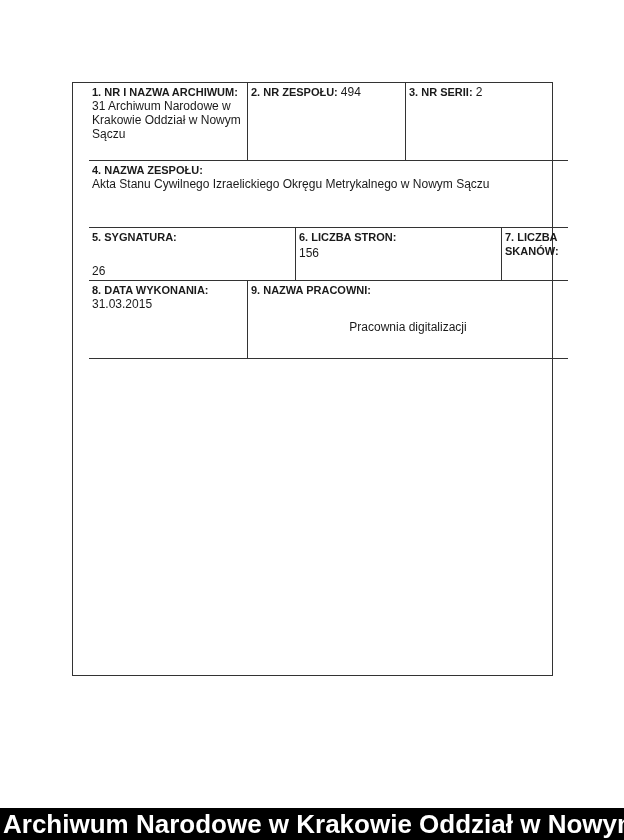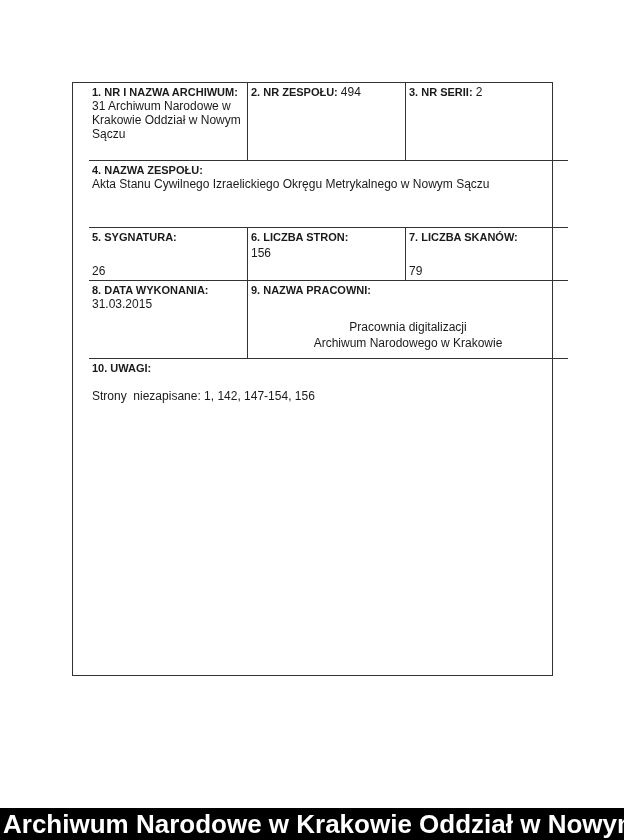--- a/index.html
+++ b/index.html
@@ -90,21 +90,21 @@
     </div>
   </div>
 
   <div class="row" style="top:78px; height:67px;">
     <div class="cell" style="flex:1;">
       <div class="lbl">4. NAZWA ZESPOŁU:</div>
       <div class="val">Akta Stanu Cywilnego Izraelickiego Okręgu Metrykalnego w Nowym Sączu</div>
     </div>
   </div>
 
-  <div class="row" style="top:145px; height:53px;">
+  <div class="row" style="top:145px; height:53px;gap:48px;">
     <div class="cell" style="width:158px;">
       <div class="lbl">5. SYGNATURA:</div>
       <div class="val" style="margin-top:20px;">26</div>
     </div>
     <div class="cell" style="width:158px;">
       <div class="lbl">6. LICZBA STRON:</div>
       <div class="val" style="margin-top:2px;">156</div>
     </div>
     <div class="cell" style="flex:1;">
       <div class="lbl">7. LICZBA SKANÓW:</div>
@@ -114,27 +114,20 @@
 
   <div class="row" style="top:198px; height:78px;">
     <div class="cell" style="width:158px;">
       <div class="lbl">8. DATA WYKONANIA:</div>
       <div class="val">31.03.2015</div>
     </div>
     <div class="cell" style="flex:1;">
       <div class="lbl">9. NAZWA PRACOWNI:</div>
       <div class="val centered">
         <div>Pracownia digitalizacji</div>
-        <div>Archiwum Narodowego w Krakowie</div>
       </div>
     </div>
   </div>
 
-  <div class="row last" style="top:276px; height:316px;">
-    <div class="cell" style="flex:1;">
-      <div class="lbl">10. UWAGI:</div>
-      <div class="val uwagi-text" style="white-space:pre;">Strony  niezapisane: 1, 142, 147-154, 156</div>
-    </div>
-  </div>
 
 </div>
 
 <div class="footer-banner">Archiwum Narodowe w Krakowie Oddział w Nowym Sączu</div>
 
 </body></html>

